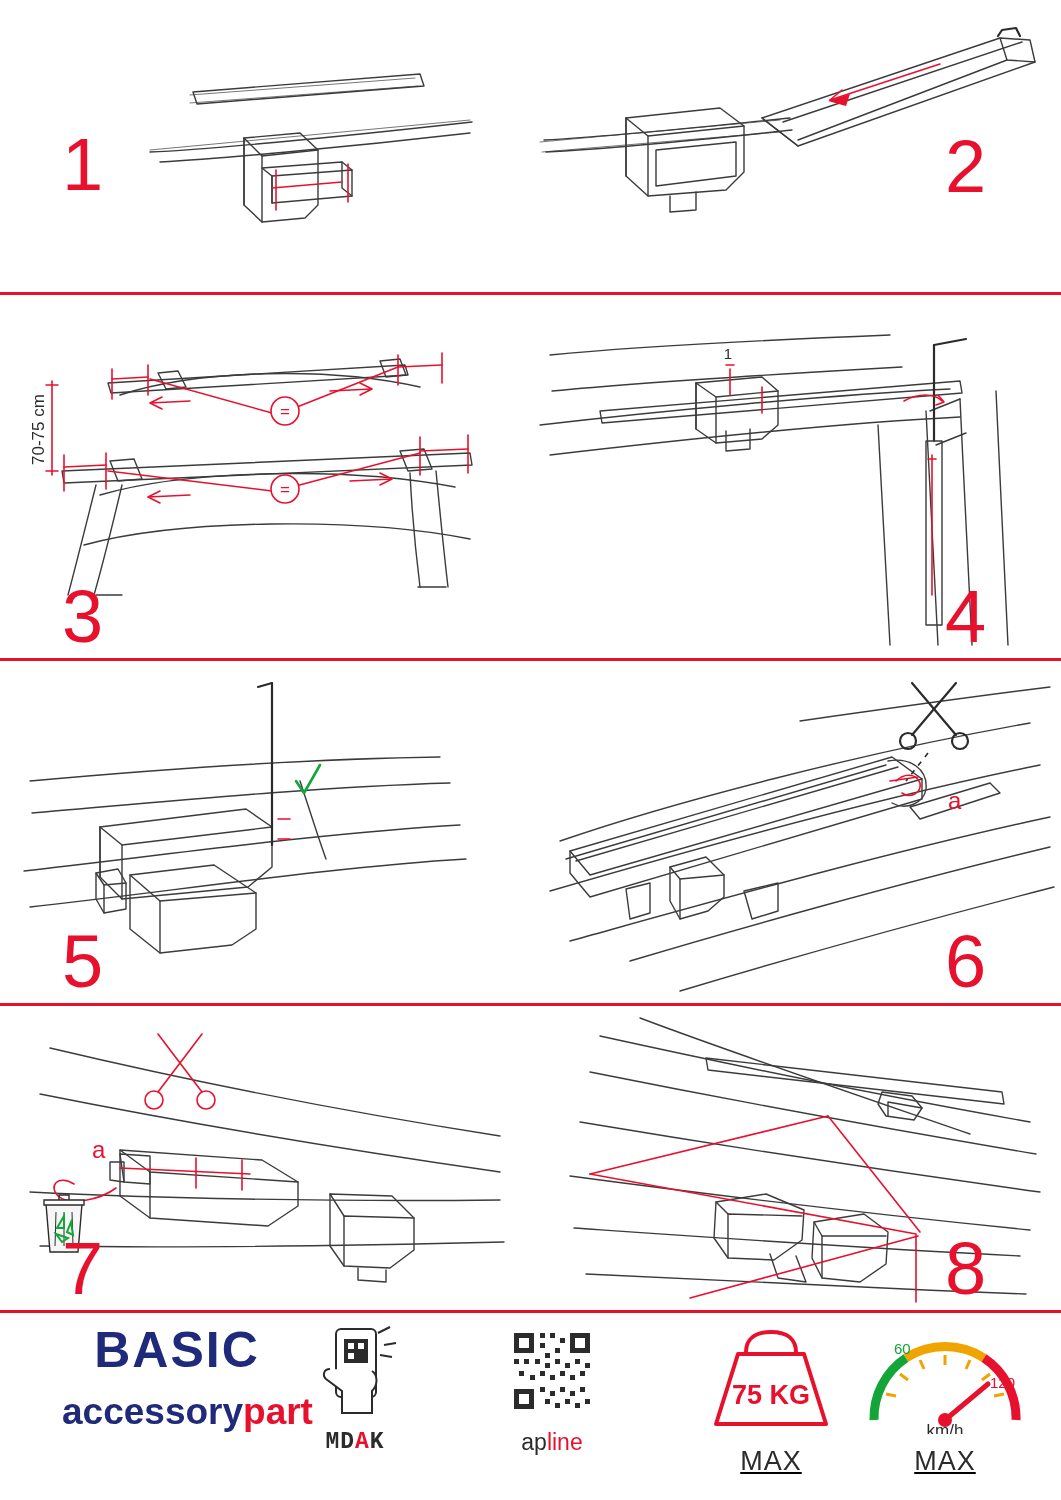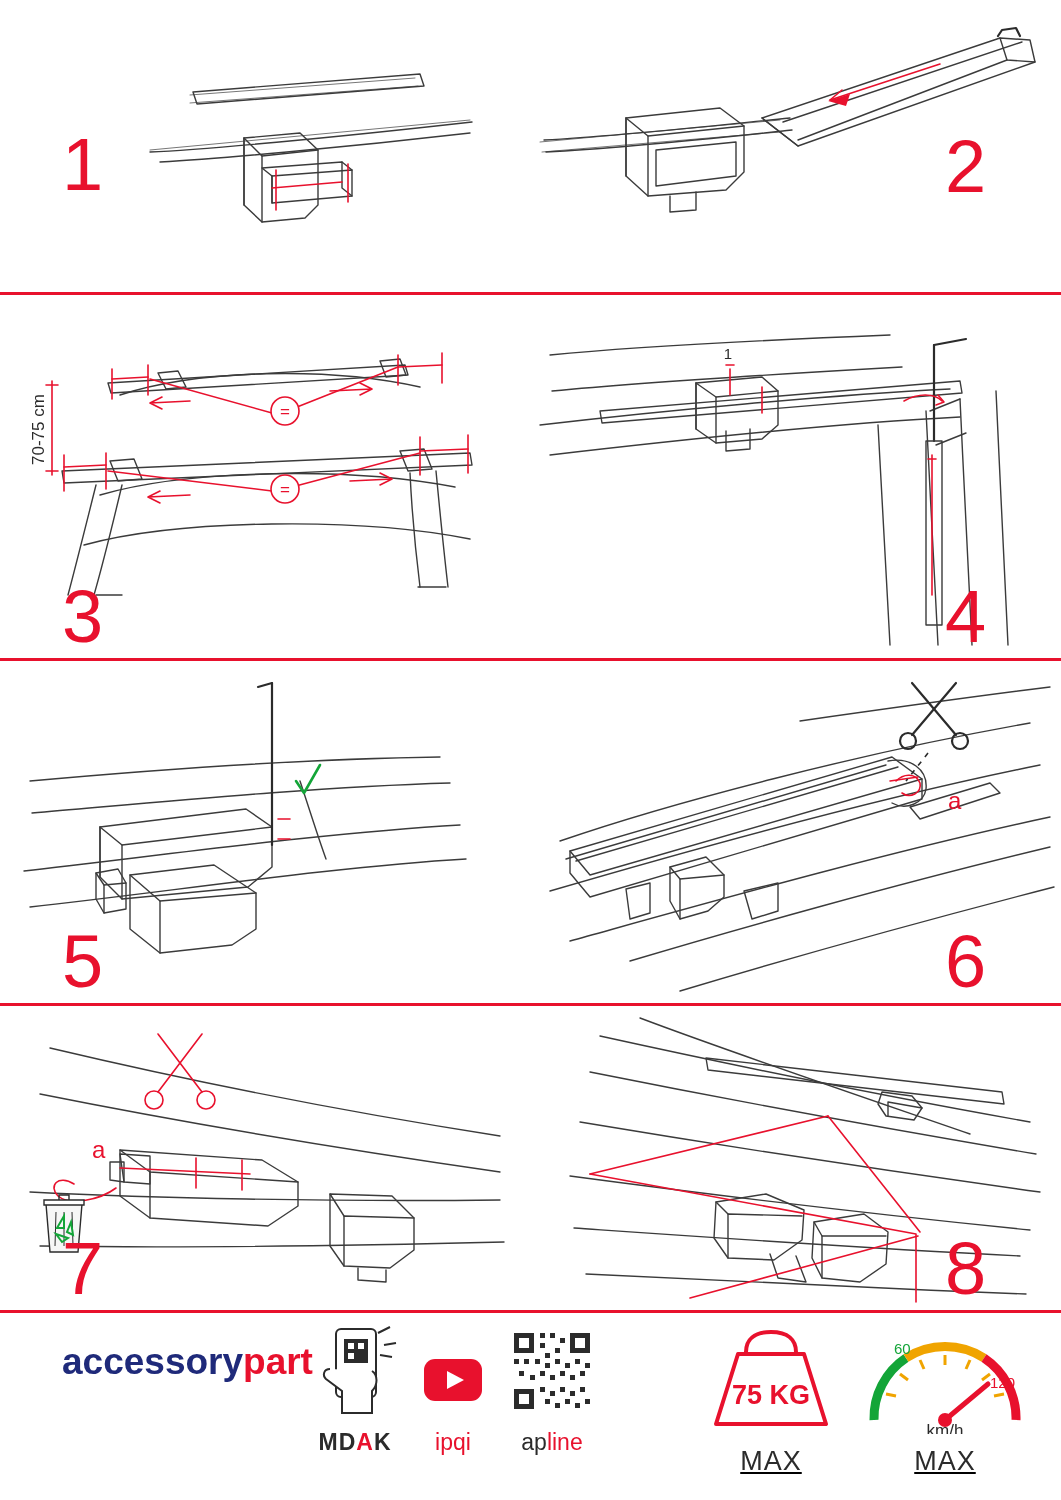--- a/index.html
+++ b/index.html
@@ -74,21 +74,21 @@
   .logo-item {
     position: absolute;
     text-align: center;
   }
   .logo-label {
     font-size: 23px;
     line-height: 1;
     margin-top: 10px;
     white-space: nowrap;
   }
-  .lbl-mdak { color: #2b2b2b; font-weight: 700; letter-spacing: 1px; }
+  .lbl-mdak { color: #2b2b2b; font-weight: 700; letter-spacing: 1px; font-family: Liberation Mono, monospace; }
   .lbl-mdak .v { color: #e8112d; }
   .lbl-ipqi { color: #e8112d; }
   .lbl-apline .ap { color: #2b2b2b; margin-top: 10px; }
   .lbl-apline .li { color: #e8112d; text-align: right; }
 
   .max-block {
     position: absolute;
     text-align: center;
     text-decoration: underline;
   }
@@ -446,47 +446,41 @@
         <path d="M60 168 L386 228 L386 296"></path>
         <path d="M60 168 L298 110"></path>
         <path d="M298 110 L390 226"></path>
         <path d="M160 292 L388 230"></path>
       </g>
     </svg>
   </div>
   <div class="step-num" style="left:945px;top:1232px">8</div>
 
   <div class="brand-block">
+    <div class="brand-basic">BASIC</div>
     <div class="brand-accessory">
       <span class="a">accessory</span><span class="b">part</span>
     </div>
   </div>
 
   <div class="logo-row">
 
     <div class="logo-item" style="left:0;top:0;width:110px">
       <svg width="110" height="96" viewBox="0 0 110 96">
         <rect x="36" y="4" width="40" height="68" rx="5" fill="#ffffff" stroke="#2b2b2b" stroke-width="2"></rect>
         <rect x="44" y="14" width="24" height="24" fill="#2b2b2b"></rect>
         <rect x="48" y="18" width="6" height="6" fill="#ffffff"></rect>
         <rect x="58" y="18" width="6" height="6" fill="#ffffff"></rect>
         <rect x="48" y="28" width="6" height="6" fill="#ffffff"></rect>
         <path d="M30 44 C 24 44, 22 50, 26 54 L42 66 L42 88 L72 88 L72 66 C 78 60, 78 50, 72 46" fill="#ffffff" stroke="#2b2b2b" stroke-width="2"></path>
         <path d="M78 8 L90 2 M84 20 L96 18 M80 30 L92 32" stroke="#2b2b2b" stroke-width="2" fill="none"></path>
       </svg>
       <div class="logo-label lbl-mdak"><span>MD</span><span class="v">A</span><span>K</span></div>
     </div>
 
-    <div class="logo-item" style="left:108px;top:14px;width:90px">
-      <svg width="90" height="82" viewBox="0 0 90 82">
-        <rect x="16" y="20" width="58" height="42" rx="11" fill="#e8112d"></rect>
-        <polygon points="39,32 39,50 56,41" fill="#ffffff"></polygon>
-      </svg>
-      <div class="logo-label lbl-ipqi">ipqi</div>
-    </div>
 
     <div class="logo-item" style="left:192px;top:4px;width:120px">
       <svg width="120" height="92" viewBox="0 0 120 92">
         <rect x="22" y="4" width="76" height="76" fill="#ffffff"></rect>
         <g fill="#2b2b2b">
           <rect x="22" y="4" width="20" height="20"></rect>
             <rect x="27" y="9" width="10" height="10" fill="#ffffff"></rect>
           <rect x="78" y="4" width="20" height="20"></rect>
             <rect x="83" y="9" width="10" height="10" fill="#ffffff"></rect>
           <rect x="22" y="60" width="20" height="20"></rect>

